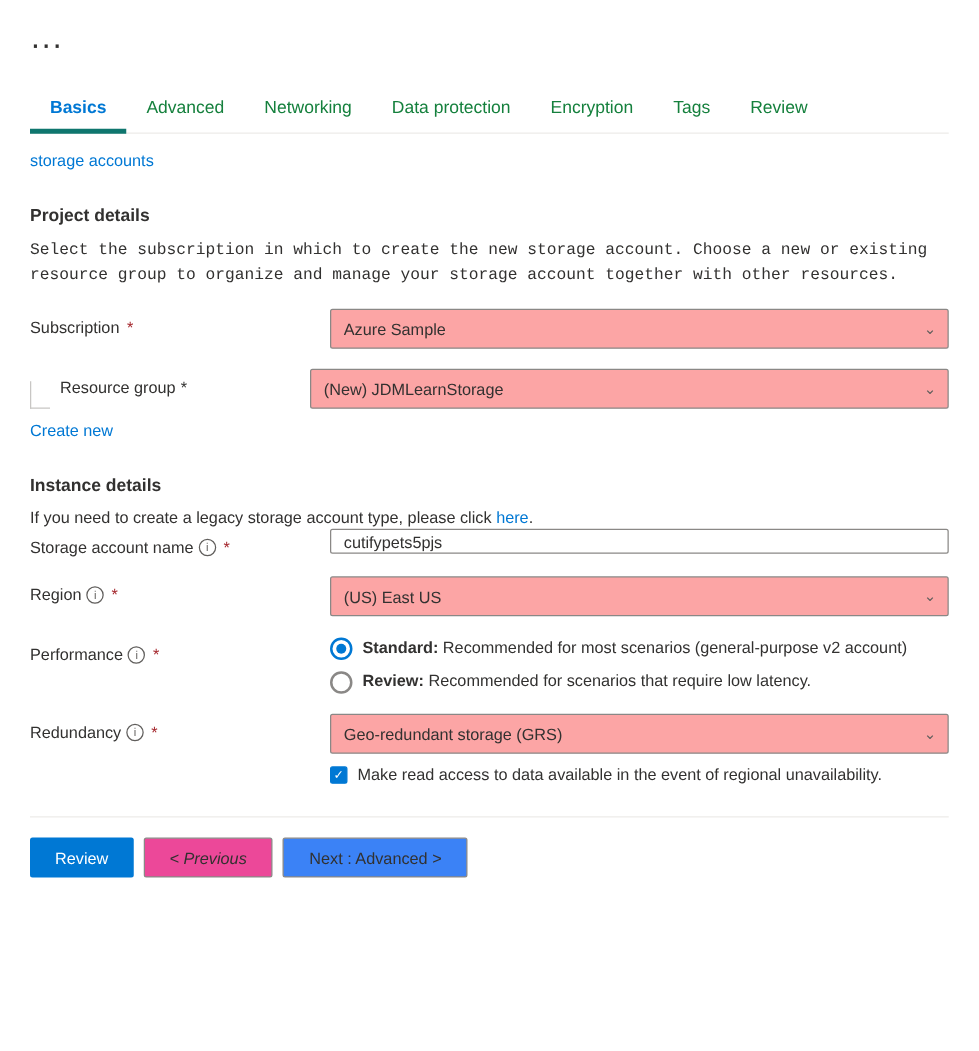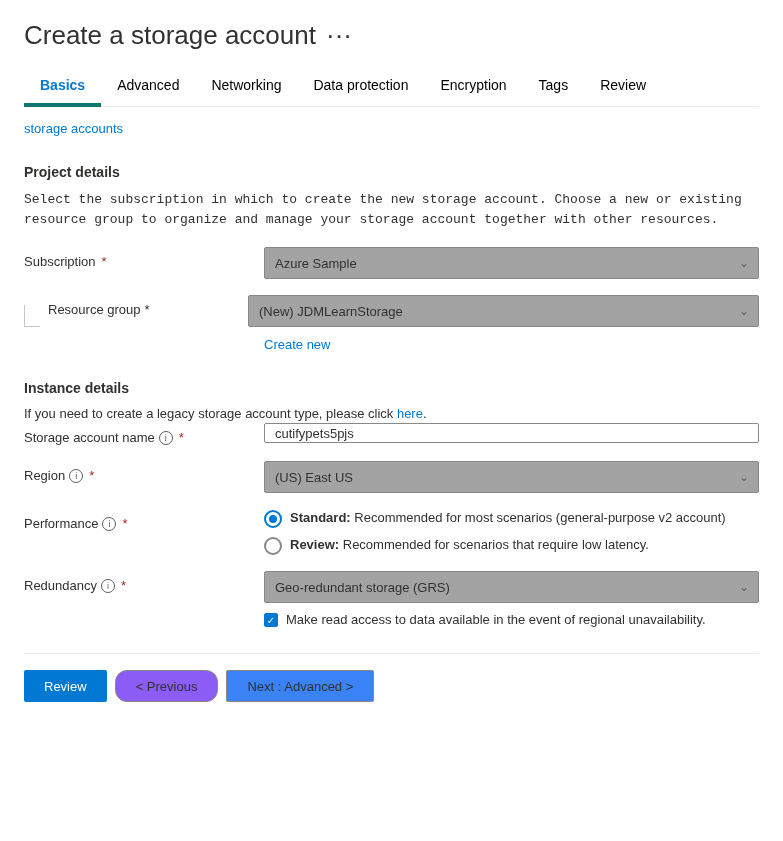--- a/index.html
+++ b/index.html
@@ -1,65 +1,64 @@
 <!DOCTYPE html>
 <html><head>
   <meta charset="utf-8">
   <style>
     * { box-sizing: border-box; margin: 0; padding: 0; }
     body { font-family: 'Segoe UI', Arial, sans-serif; font-size: 13px; color: #323130; background: #fff; }
     .page { max-width: 783px; min-height: 841px; background: #fff; padding: 20px 24px 0 24px; }
     .page-title { font-size: 26px; font-weight: 300; color: #323130; display: flex; align-items: center; gap: 10px; margin-bottom: 16px; }
     .tabs { display: flex; border-bottom: 1px solid #edebe9; margin-bottom: 0; }
-    .tab { padding: 10px 16px; font-size: 14px; cursor: pointer; color: #000000; text-decoration: none; white-space: nowrap; border-bottom: 2px solid transparent; margin-bottom: -1px; }
+    .tab { padding: 10px 16px; font-size: 14px; cursor: pointer; color: #15803d; text-decoration: none; white-space: nowrap; border-bottom: 2px solid transparent; margin-bottom: -1px; }
     .tab.active { color: #0078d4; border-bottom: 4px solid #0f766e; font-weight: 600; }
     .breadcrumb-section { padding: 14px 0 8px 0; }
     .breadcrumb-link { color: #0078d4; text-decoration: none; font-size: 13px; }
     .section { margin: 20px 0 0 0; }
     .section-title { font-size: 14px; font-weight: 600; margin-bottom: 10px; }
     .section-desc { font-size: 13px; color: #323130; margin-bottom: 18px; line-height: 1.5; font-family: Liberation Mono, monospace; }
     .form-row { display: flex; align-items: flex-start; margin-bottom: 16px; }
     .form-label { width: 240px; min-width: 240px; padding-top: 7px; font-size: 13px; color: #323130; display: flex; align-items: center; gap: 4px; }
     .form-label .required { color: #a4262c; margin-left: 2px; }
     .form-label .info-icon { width: 14px; height: 14px; border-radius: 50%; border: 1px solid #605e5c; display: inline-flex; align-items: center; justify-content: center; font-size: 9px; color: #605e5c; cursor: pointer; flex-shrink: 0; }
     .form-control { flex: 1; }
     .select-wrapper { position: relative; }
-    .select-box { width: 100%; padding: 6px 32px 6px 10px; border: 1px solid #8a8886; border-radius: 2px; font-size: 13px; color: #323130; background: #a3a3a3; appearance: none; cursor: pointer; height: 32px; }
+    .select-box { width: 100%; padding: 6px 32px 6px 10px; border: 1px solid #8a8886; border-radius: 2px; font-size: 13px; color: #323130; background: #fca5a5; appearance: none; cursor: pointer; height: 32px; }
     .select-chevron { position: absolute; right: 10px; top: 50%; transform: translateY(-50%); pointer-events: none; color: #605e5c; font-size: 12px; }
     .text-input { width: 100%; padding: 6px 10px; border: 1px solid #8a8886; border-radius: 2px; font-size: 13px; color: #323130; height: 20px; }
     .resource-group-row { display: flex; align-items: flex-start; margin-bottom: 6px; }
     .resource-label-col { width: 200px; min-width: 200px; padding-top: 7px; display: flex; align-items: center; gap: 4px; }
-    .create-new-link { color: #0078d4; text-decoration: none; font-size: 13px; margin-left: 240px; display: inline-block; margin-top: 4px; }
+    .create-new-link { color: #0078d4; text-decoration: none; font-size: 13px; display: inline-block; margin-top: 4px; }
     .legacy-notice { font-size: 13px; color: #323130; margin-bottom: 2px; }
     .legacy-notice a { color: #0078d4; text-decoration: none; }
     .radio-group { display: flex; flex-direction: column; gap: 8px; }
     .radio-item { display: flex; align-items: flex-start; gap: 8px; cursor: pointer; }
     .radio-circle { width: 18px; height: 18px; border-radius: 50%; border: 2px solid #8a8886; display: flex; align-items: center; justify-content: center; flex-shrink: 0; margin-top: 1px; }
     .radio-circle.selected { border-color: #0078d4; }
     .radio-dot { width: 8px; height: 8px; border-radius: 50%; background: #0078d4; }
     .radio-text { font-size: 13px; line-height: 1.4; }
     .radio-text strong { font-weight: 600; }
     .checkbox-row { display: flex; align-items: flex-start; gap: 8px; margin-top: 8px; }
     .checkbox-box { width: 14px; height: 14px; background: #0078d4; border: 1px solid #0078d4; display: flex; align-items: center; justify-content: center; flex-shrink: 0; margin-top: 2px; border-radius: 2px; }
     .checkbox-check { color: white; font-size: 10px; }
     .checkbox-label { font-size: 13px; color: #323130; line-height: 1.4; }
     .divider { border: none; border-top: 1px solid #edebe9; margin: 24px 0 0 0; }
     .footer { display: flex; align-items: center; gap: 8px; padding: 16px 0; }
     .btn-review { background: #0078d4; color: white; border: none; padding: 0 20px; height: 32px; font-size: 13px; cursor: pointer; border-radius: 2px; font-family: inherit; }
-    .btn-prev { background: #8b5cf6; color: #323130; border: 1px solid #8a8886; padding: 0 20px; height: 32px; font-size: 13px; cursor: pointer; border-radius: 12px; font-family: inherit; }
+    .btn-prev { background: #ec4899; color: #323130; border: 1px solid #8a8886; padding: 0 20px; height: 32px; font-size: 13px; cursor: pointer; border-radius: 2px; font-family: inherit; font-style: italic; }
     .btn-next { background: #3b82f6; color: #323130; border: 1px solid #8a8886; padding: 0 20px; height: 32px; font-size: 13px; cursor: pointer; border-radius: 2px; font-family: inherit; }
     .redundancy-section { margin-bottom: 15px; }
   </style>
 </head>
 <body>
 
 <div class="page">
 
   <div class="page-title">
-    <span>Create a storage account</span>
     <span>···</span>
   </div>
 
   <nav class="tabs">
     <a class="tab active">Basics</a>
     <a class="tab">Advanced</a>
     <a class="tab">Networking</a>
     <a class="tab">Data protection</a>
     <a class="tab">Encryption</a>
     <a class="tab">Tags</a>

